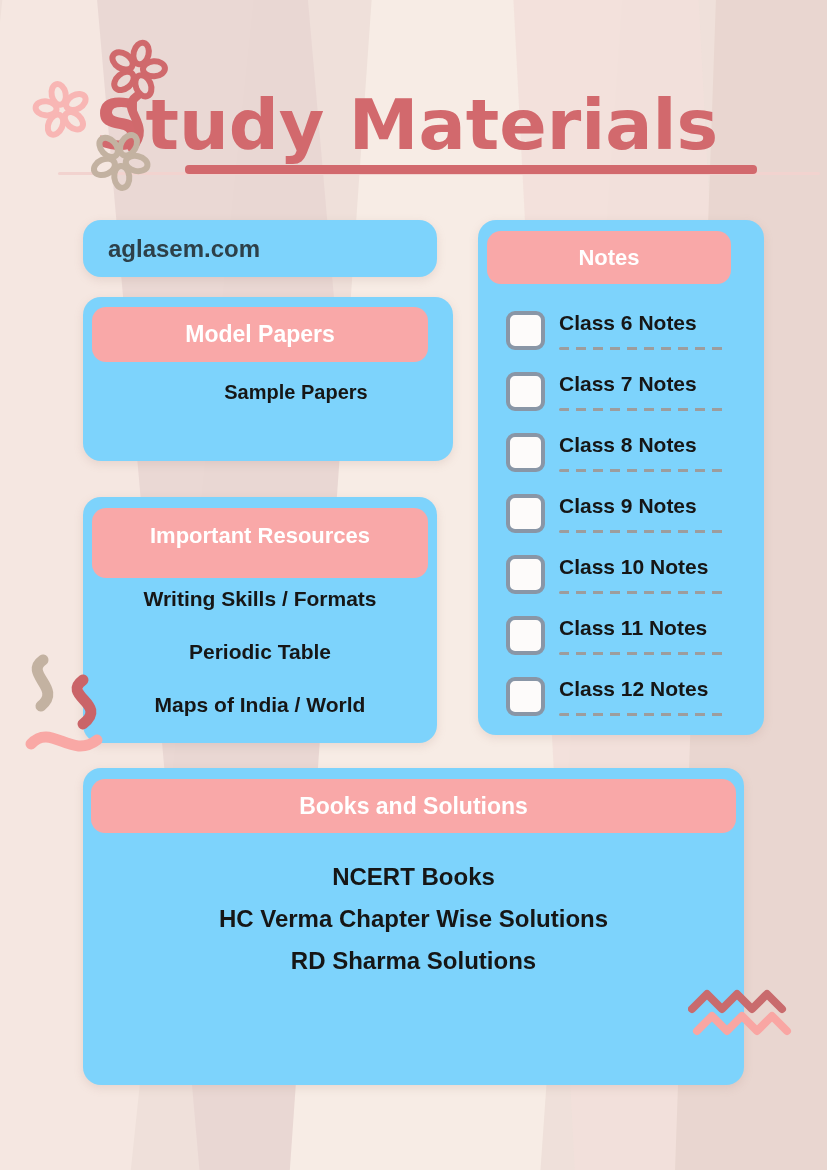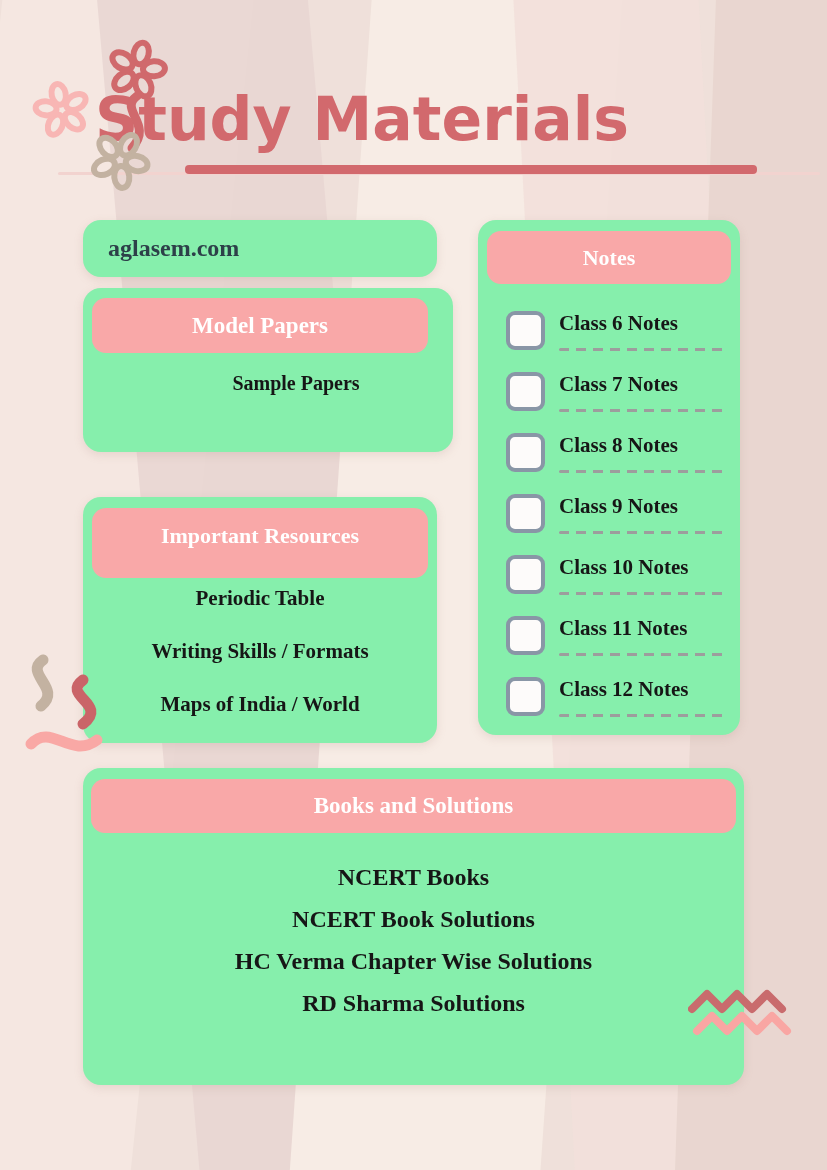--- a/index.html
+++ b/index.html
@@ -15,49 +15,48 @@
   .w3{left:330px; width:250px; background:#f7ece5; transform:rotate(4deg);}
   .w4{left:545px; width:185px; background:#f2e0da; transform:rotate(-3deg); opacity:.9;}
   .w5{left:695px; width:230px; background:#e9d6d0; transform:rotate(2deg);}
 
   .decor{position:absolute; z-index:3;}
 
   
   .title{
     position:absolute; left:95px; top:84px; z-index:2;
     font-family:"DejaVu Sans", sans-serif;
-    font-size:60px; font-weight:bold; color:#d2696d; letter-spacing:0px; white-space:nowrap;
+    font-size:70px; font-weight:bold; color:#d2696d; letter-spacing:0px; white-space:nowrap;
   }
   .underline-soft{position:absolute; left:58px; top:172px; width:762px; height:3px; background:#f2d3cf; border-radius:2px; z-index:1;}
   .underline-main{position:absolute; left:185px; top:165px; width:572px; height:9px; background:#d2696d; border-radius:4px; z-index:1;}
 
   
   .card{
-    position:absolute; background:#86efac; border-radius:18px; z-index:2;
+    position:absolute; background:#7dd3fc; border-radius:18px; z-index:2;
     box-shadow:0 3px 10px rgba(170,135,125,0.20);
-    font-family:Liberation Serif, serif;
   }
   .banner{
     position:absolute; background:#f9a8a8; border-radius:14px;
     color:#ffffff; font-weight:bold; text-align:center;
   }
   .site-card{left:83px; top:220px; width:354px; height:57px;}
   .site-url{position:absolute; left:25px; top:0; line-height:57px; font-size:24px; font-weight:bold; color:#2d4049;}
 
-  .model-card{left:83px; top:288px; width:370px; height:164px;}
+  .model-card{left:83px; top:297px; width:370px; height:164px;}
   .model-banner{left:9px; top:10px; width:336px; height:55px; line-height:55px; font-size:23px;}
   .model-items{position:absolute; left:0; top:77px; width:100%; text-align:center;
     font-size:20px; font-weight:bold; color:#161616; line-height:37px;padding-left:28px;}
 
   .res-card{left:83px; top:497px; width:354px; height:246px;}
   .res-banner{left:9px; top:11px; width:336px; height:70px; line-height:55px; font-size:22px;}
   .res-items{position:absolute; left:0; top:75px; width:100%; text-align:center;
     font-size:21px; font-weight:bold; color:#161616; line-height:53px;}
 
-  .notes-card{left:478px; top:220px; width:262px; height:515px;}
+  .notes-card{left:478px; top:220px; width:262px; height:515px;padding-left:24px;}
   .notes-banner{left:9px; top:11px; width:244px; height:53px; line-height:53px; font-size:22px;}
   .notes-list{position:absolute; left:0; top:91px; width:100%;}
   .note-row{display:flex; align-items:center; padding-left:28px; margin-bottom:22px; height:39px;}
   .checkbox{width:31px; height:31px; border:4px solid #8996a6; border-radius:9px;
     background:#fdfbfa; margin-right:14px; flex:0 0 auto;}
   .note-text{display:flex; flex-direction:column;gap:7px;}
   .note-label{font-size:21px; font-weight:bold; color:#161616; white-space:nowrap;}
   .dash-line{width:165px; height:3px; margin-top:5px; border-radius:2px;
     background:repeating-linear-gradient(90deg,#9d9d9d 0px,#9d9d9d 10px,transparent 10px,transparent 17px);}
 
@@ -117,22 +116,22 @@
   <div class="card model-card">
     <div class="banner model-banner">Model Papers</div>
     <div class="model-items">
       <div>Sample Papers</div>
     </div>
   </div>
 
   <div class="card res-card">
     <div class="banner res-banner">Important Resources</div>
     <div class="res-items">
+      <div>Writing Skills / Formats</div>
       <div>Periodic Table</div>
-      <div>Writing Skills / Formats</div>
       <div>Maps of India / World</div>
     </div>
   </div>
 
   <div class="card notes-card">
     <div class="banner notes-banner">Notes</div>
     <div class="notes-list">
       <div class="note-row">
         <div class="checkbox"></div>
         <div class="note-text">
@@ -182,21 +181,20 @@
           <div class="dash-line"></div>
         </div>
       </div>
     </div>
   </div>
 
   <div class="card books-card">
     <div class="banner books-banner">Books and Solutions</div>
     <div class="books-items">
       <div>NCERT Books</div>
-      <div>NCERT Book Solutions</div>
       <div>HC Verma Chapter Wise Solutions</div>
       <div>RD Sharma Solutions</div>
     </div>
   </div>
 
   <svg class="decor squiggle-svg" width="100" height="115" viewBox="0 0 100 115">
     <path d="M28,12 C8,26 48,40 26,58" fill="none" stroke="#c3b2a1" stroke-width="11" stroke-linecap="round"></path>
     <path d="M68,32 C46,48 94,56 68,76" fill="none" stroke="#ca6468" stroke-width="11" stroke-linecap="round"></path>
     <path d="M16,96 C36,74 56,112 82,92" fill="none" stroke="#f9a8a5" stroke-width="11" stroke-linecap="round"></path>
   </svg>

